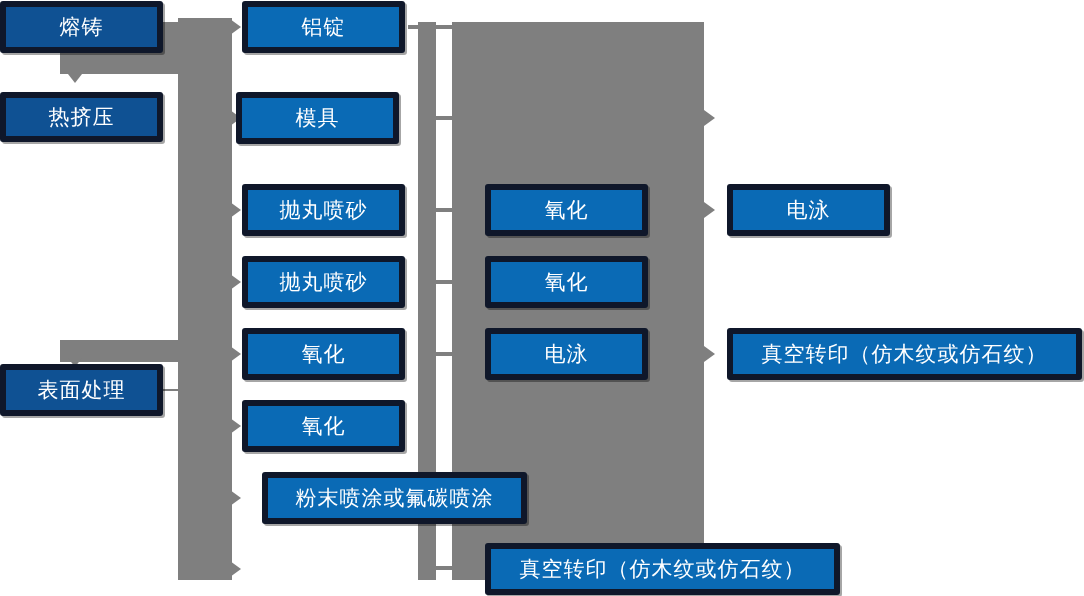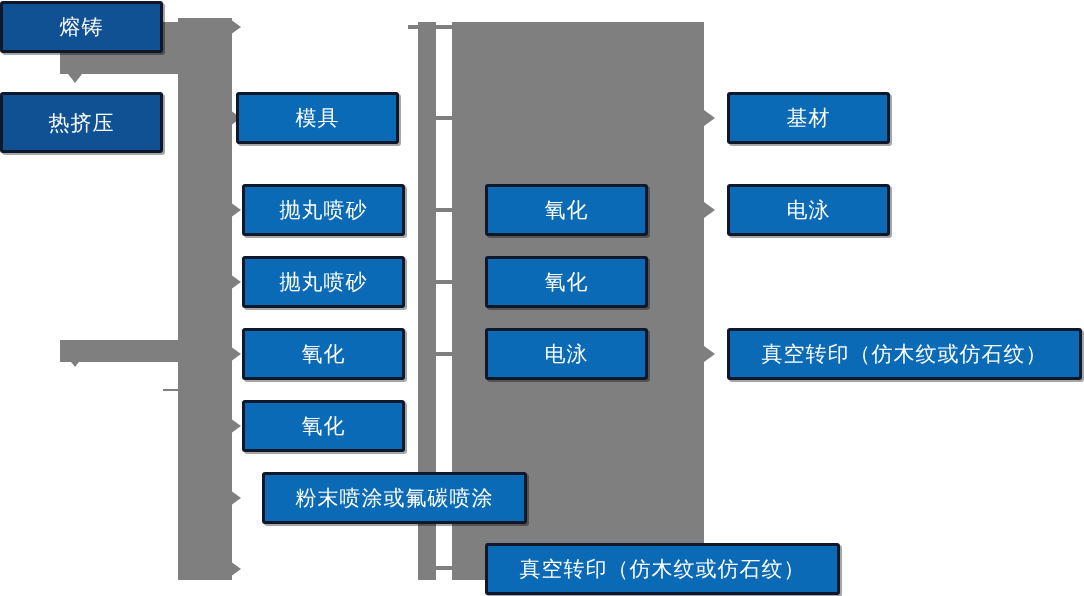--- a/index.html
+++ b/index.html
@@ -46,21 +46,21 @@
   .box {
     position: absolute;
     box-sizing: border-box;
     display: flex;
     align-items: center;
     justify-content: center;
     color: #ffffff;
     font-size: 21px;
     letter-spacing: 1px;
     border-radius: 3px;
-    border: 3px solid #0f172a;
+    border: 6px solid #0f172a;
     box-shadow: 2px 2px 0px rgba(0,0,0,0.35);
     white-space: nowrap;
   }
   .box.dark  { background: #0F5193; }
   .box.light { background: #0A6AB5; }
 </style>
 </head>
 <body>
 
 <div id="canvas">
@@ -97,23 +97,25 @@
   <div class="gray-line" style="left:408px; top:25px; width:12px; height:4px;"></div>
 
   <div class="gray" style="left:452px; top:22px; width:252px; height:558px;"></div>
 
   <div class="arrow-r" style="left:704px; top:110px;"></div>
   <div class="arrow-r" style="left:704px; top:202px;"></div>
   <div class="arrow-r" style="left:704px; top:346px;"></div>
 
   <div class="box dark" style="left:0px; top:1px; width:163px; height:52px;">熔铸</div>
 
-  <div class="box dark" style="left:0px; top:92px; width:163px; height:61px;">热挤压</div>
+  <div class="box dark" style="left:0px; top:92px; width:163px; height:50px;">热挤压</div>
 
+  <div class="box dark" style="left:0px; top:364px; width:163px; height:52px;">表面处理</div>
 
+  <div class="box light" style="left:242px; top:1px; width:163px; height:52px;">铝锭</div>
 
   <div class="box light" style="left:236px; top:92px; width:163px; height:52px;">模具</div>
 
   <div class="box light" style="left:242px; top:184px; width:163px; height:52px;">抛丸喷砂</div>
 
   <div class="box light" style="left:242px; top:256px; width:163px; height:52px;">抛丸喷砂</div>
 
   <div class="box light" style="left:242px; top:328px; width:163px; height:52px;">氧化</div>
 
   <div class="box light" style="left:242px; top:400px; width:163px; height:52px;">氧化</div>
@@ -124,19 +126,18 @@
 
 
   <div class="box light" style="left:485px; top:184px; width:163px; height:52px;">氧化</div>
 
   <div class="box light" style="left:485px; top:256px; width:163px; height:52px;">氧化</div>
 
   <div class="box light" style="left:485px; top:328px; width:163px; height:52px;">电泳</div>
 
   <div class="box light" style="left:485px; top:543px; width:355px; height:52px;">真空转印（仿木纹或仿石纹）</div>
 
-  <div class="box light" style="left:727px; top:92px; width:163px; height:52px;">基材</div>
 
   <div class="box light" style="left:727px; top:184px; width:163px; height:52px;">电泳</div>
 
   <div class="box light" style="left:727px; top:328px; width:355px; height:52px;">真空转印（仿木纹或仿石纹）</div>
 
 </div>
 
 </body></html>

